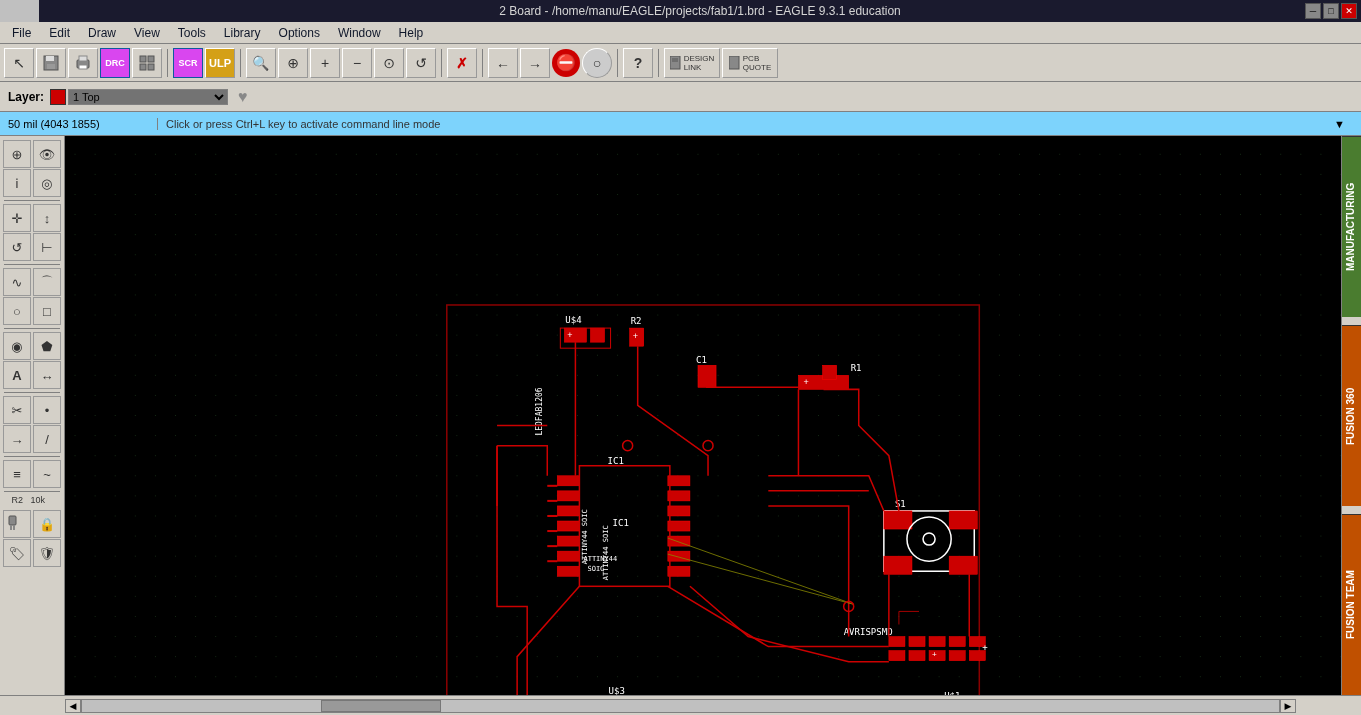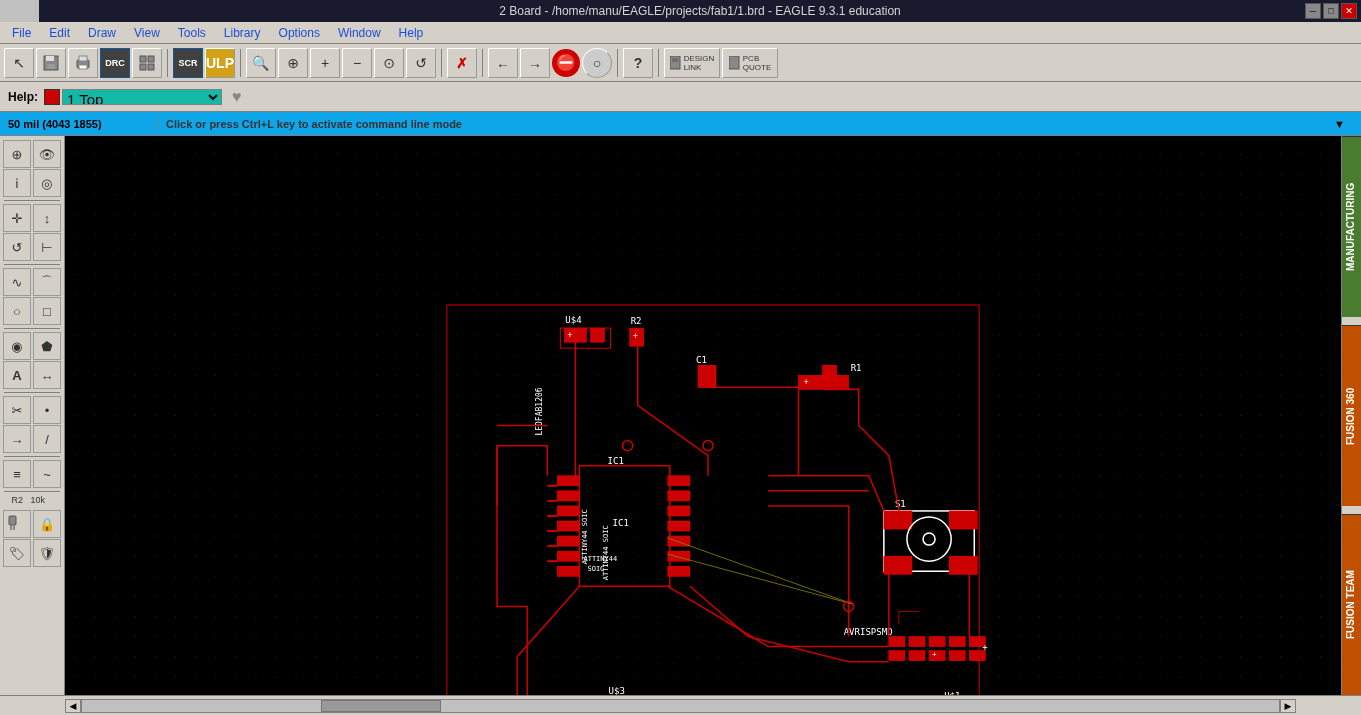--- a/index.html
+++ b/index.html
@@ -40,21 +40,21 @@
       height: 22px;
       display: flex;
       align-items: center;
       border-bottom: 1px solid #808080;
       padding: 0 4px;
       gap: 2px;
     }
     .menu-item {
       padding: 2px 8px;
       font-size: 12px;
-      color: #1d4ed8;
+      color: #0f172a;
       cursor: pointer;
     }
 
     
     #toolbar {
       background: #d4d0c8;
       height: 38px;
       display: flex;
       align-items: center;
       border-bottom: 1px solid #808080;
@@ -65,21 +65,21 @@
       width: 30px; height: 30px;
       background: #d4d0c8;
       border: 1px solid #999;
       border-top-color: #fff;
       border-left-color: #fff;
       display: flex; align-items: center; justify-content: center;
       cursor: pointer;
       font-size: 14px;
       color: #333;
     }
-    .tb-btn.blue-bg { background: #404040; color: #fff; border-color: #0e5a9e; }
+    .tb-btn.blue-bg { background: #d946ef; color: #fff; border-color: #0e5a9e; }
     .tb-btn.yellow-bg { background: #d4a017; color: #fff; }
     .tb-separator { width: 1px; height: 28px; background: #808080; margin: 0 3px; }
     .tb-btn-circle-red { width: 28px; height: 28px; background: #cc0000; border-radius: 50%; display: flex; align-items: center; justify-content: center; color: #fff; font-size: 16px; cursor: pointer; }
 
     
     #layer-bar {
       background: #d4d0c8;
       height: 30px;
       display: flex;
       align-items: center;
@@ -92,36 +92,35 @@
       display: flex; align-items: center; gap: 2px;
     }
     .layer-color-box {
       width: 16px; height: 16px;
       background: #cc0000;
       border: 1px solid #333;
     }
     .layer-select {
       width: 160px;
       height: 16px;
-      font-size: 15px;
-      background: #14b8a6;
+      font-size: 11px;
+      background: #737373;
       border: 1px solid #808080;
     }
     .fav-icon { font-size: 16px; color: #888; cursor: pointer; margin-left: 4px; }
 
     
     #status-bar {
-      background: #0ea5e9;
+      background: #7dd3fc;
       height: 24px;
       display: flex;
       align-items: center;
       border-bottom: 1px solid #808080;
       padding: 0 8px;
       gap: 0;
-      font-weight: bold;
     }
     .status-coord {
       font-size: 11px;
       min-width: 150px;
       padding-right: 8px;
       border-right: 1px solid #808080;
     }
     .status-cmd {
       flex: 1;
       font-size: 11px;
@@ -280,21 +279,21 @@
   <div class="tb-btn" title="Ratsnest">
     <svg width="18" height="18" viewBox="0 0 18 18">
         <rect x="2" y="2" width="6" height="6" fill="#888" stroke="#555"></rect>
         <rect x="10" y="2" width="6" height="6" fill="#888" stroke="#555"></rect>
         <rect x="2" y="10" width="6" height="6" fill="#888" stroke="#555"></rect>
         <rect x="10" y="10" width="6" height="6" fill="#888" stroke="#555"></rect>
       </svg>
   </div>
   <div class="tb-separator"></div>
   <div class="tb-btn blue-bg" title="Script" style="font-size:9px;font-weight:bold;text-align:right;">SCR</div>
-  <div class="tb-btn yellow-bg" title="ULP" style="font-size:14px;font-weight:bold;">ULP</div>
+  <div class="tb-btn yellow-bg" title="ULP" style="font-size:11px;font-weight:bold;">ULP</div>
   <div class="tb-separator"></div>
   <div class="tb-btn" title="Zoom In">🔍</div>
   <div class="tb-btn" title="Zoom Fit">⊕</div>
   <div class="tb-btn" title="Zoom In">+</div>
   <div class="tb-btn" title="Zoom Out">−</div>
   <div class="tb-btn" title="Zoom Center">⊙</div>
   <div class="tb-btn" title="Redraw">↺</div>
   <div class="tb-separator"></div>
   <div class="tb-btn" title="Rip Up" style="color:#cc0000;font-weight:bold;">✗</div>
   <div class="tb-separator"></div>
@@ -315,21 +314,21 @@
   </div>
   <div class="tb-btn" title="PCB Quote" style="font-size:8px;width:56px;">
     <svg width="12" height="14" viewBox="0 0 12 14" style="margin-right:2px;">
         <rect x="0" y="0" width="10" height="13" fill="#888" stroke="#555"></rect>
       </svg>
     <span style="font-size:8px;">PCB<br>QUOTE</span>
   </div>
 </div>
 
 <div id="layer-bar">
-  <label>Help:</label>
+  <label>Layer:</label>
   <div class="layer-select-wrap">
     <div class="layer-color-box" style="background: rgb(204, 0, 0);"></div>
     <select class="layer-select">
       <option>1 Top</option>
       <option>2 Route2</option>
       <option>16 Bottom</option>
       <option>17 Pads</option>
       <option>18 Vias</option>
       <option>19 Unrouted</option>
       <option>20 Dimension</option>

